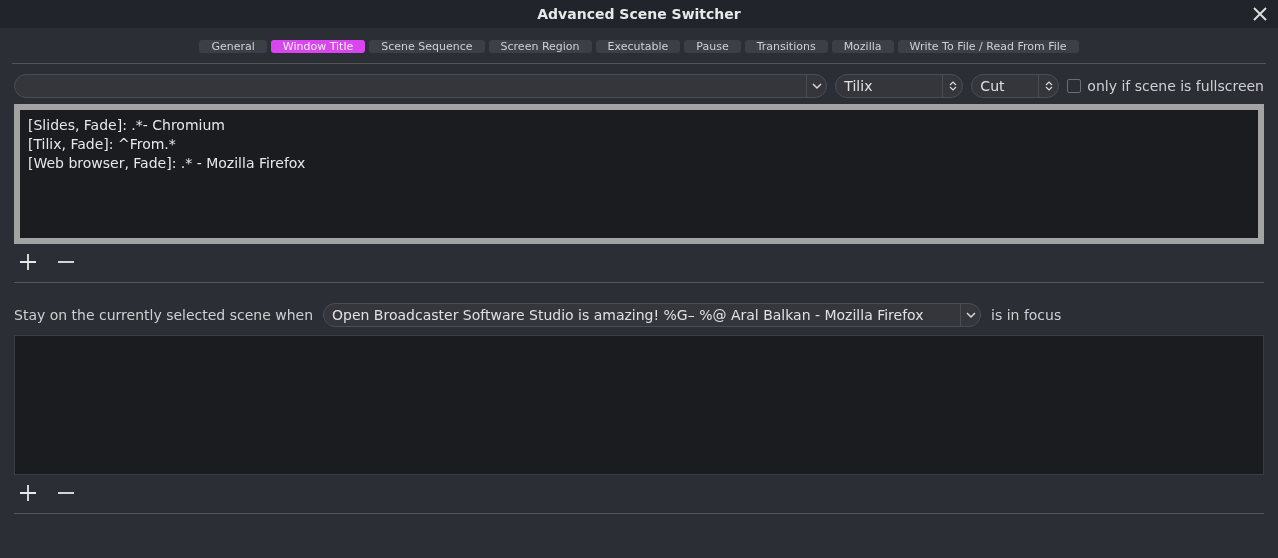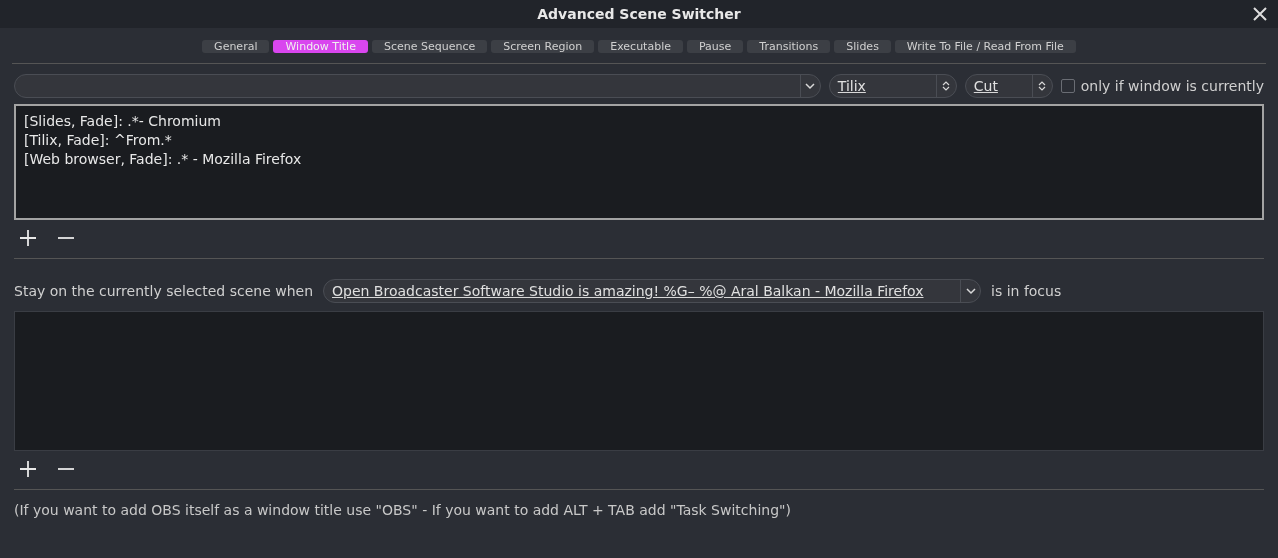--- a/index.html
+++ b/index.html
@@ -71,21 +71,20 @@
       gap: 8px;
       margin-bottom: 6px;
     }
     .combo {
       background: #34363c;
       border: 1px solid #4a4d54;
       height: 24px;
       display: flex;
       align-items: center;
       border-radius: 12px;
-      text-decoration: underline;
     }
     .combo-text {
       flex: 1;
       padding: 0 8px;
       color: #e0e0e0;
       white-space: nowrap;
       overflow: hidden;
     }
     .combo-arrow {
       width: 20px;
@@ -113,23 +112,23 @@
     }
     .checkbox {
       width: 14px;
       height: 14px;
       border: 1px solid #6a6d74;
       background: #2b2e35;
       border-radius: 2px;
     }
     .listbox {
       background: #1a1c20;
-      border: 2px solid #a3a3a3;
+      border: 6px solid #a3a3a3;
       padding: 6px 8px;
-      height: 116px;
+      height: 140px;
       overflow: auto;
       color: #e8e8e8;
       font-size: 14px;
       line-height: 19px;
     }
     .listbox2 {
       background: #1a1c20;
       border: 1px solid #3a3d44;
       height: 140px;
     }
@@ -176,21 +175,21 @@
 </div>
 
 <div class="tabs">
   <div class="tab">General</div>
   <div class="tab active">Window Title</div>
   <div class="tab">Scene Sequence</div>
   <div class="tab">Screen Region</div>
   <div class="tab">Executable</div>
   <div class="tab">Pause</div>
   <div class="tab">Transitions</div>
-  <div class="tab">Slides</div>
+  <div class="tab">Mozilla</div>
   <div class="tab">Write To File / Read From File</div>
 </div>
 <div class="hr"></div>
 
 <div class="content">
 
   <div class="row">
     <div class="combo big">
       <div class="combo-text"></div>
       <div class="combo-arrow">
@@ -216,21 +215,21 @@
         <svg width="8" height="5" viewBox="0 0 8 5" fill="none" stroke-width="1.2">
             <path d="M1 4 L4 1 L7 4"></path>
           </svg>
         <svg width="8" height="5" viewBox="0 0 8 5" fill="none" stroke-width="1.2">
             <path d="M1 1 L4 4 L7 1"></path>
           </svg>
       </div>
     </div>
     <div class="checkbox-wrap">
       <div class="checkbox"></div>
-      <span class="label">only if window is currently</span>
+      <span class="label">only if scene is fullscreen</span>
     </div>
   </div>
 
   <div class="listbox">
     <div>[Slides, Fade]: .*- Chromium</div>
     <div>[Tilix, Fade]: ^From.*</div>
     <div>[Web browser, Fade]: .* - Mozilla Firefox</div>
   </div>
 
   <div class="btnrow">
@@ -271,15 +270,14 @@
     </div>
     <div class="icon-btn">
       <svg viewBox="0 0 20 20" fill="none" stroke-width="1.8">
           <path d="M2 10 H18"></path>
         </svg>
     </div>
   </div>
 
   <div class="hr" style="margin:0 0 8px 0"></div>
 
-  <div class="hint">(If you want to add OBS itself as a window title use "OBS" - If you want to add ALT + TAB add "Task Switching")</div>
 
 </div>
 
 </body></html>

